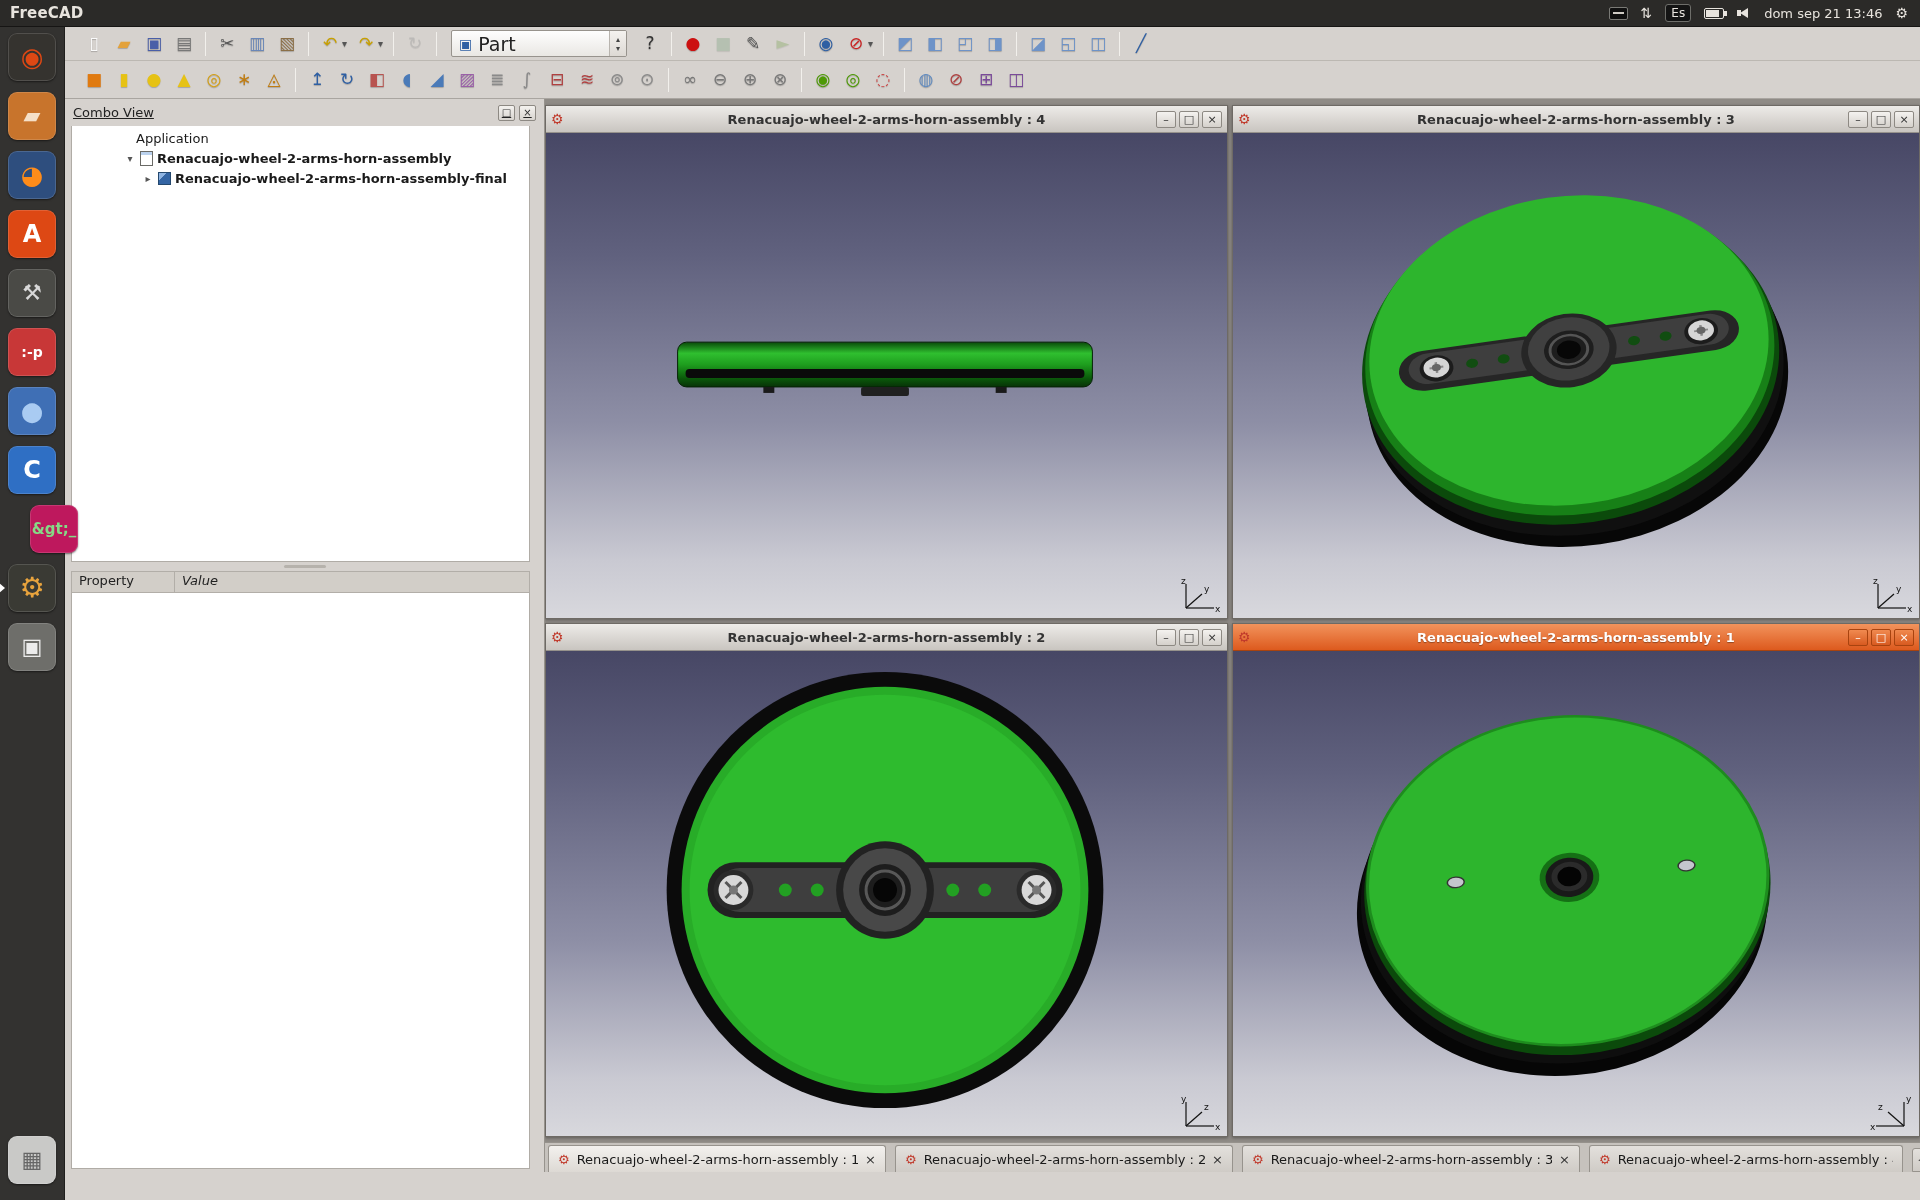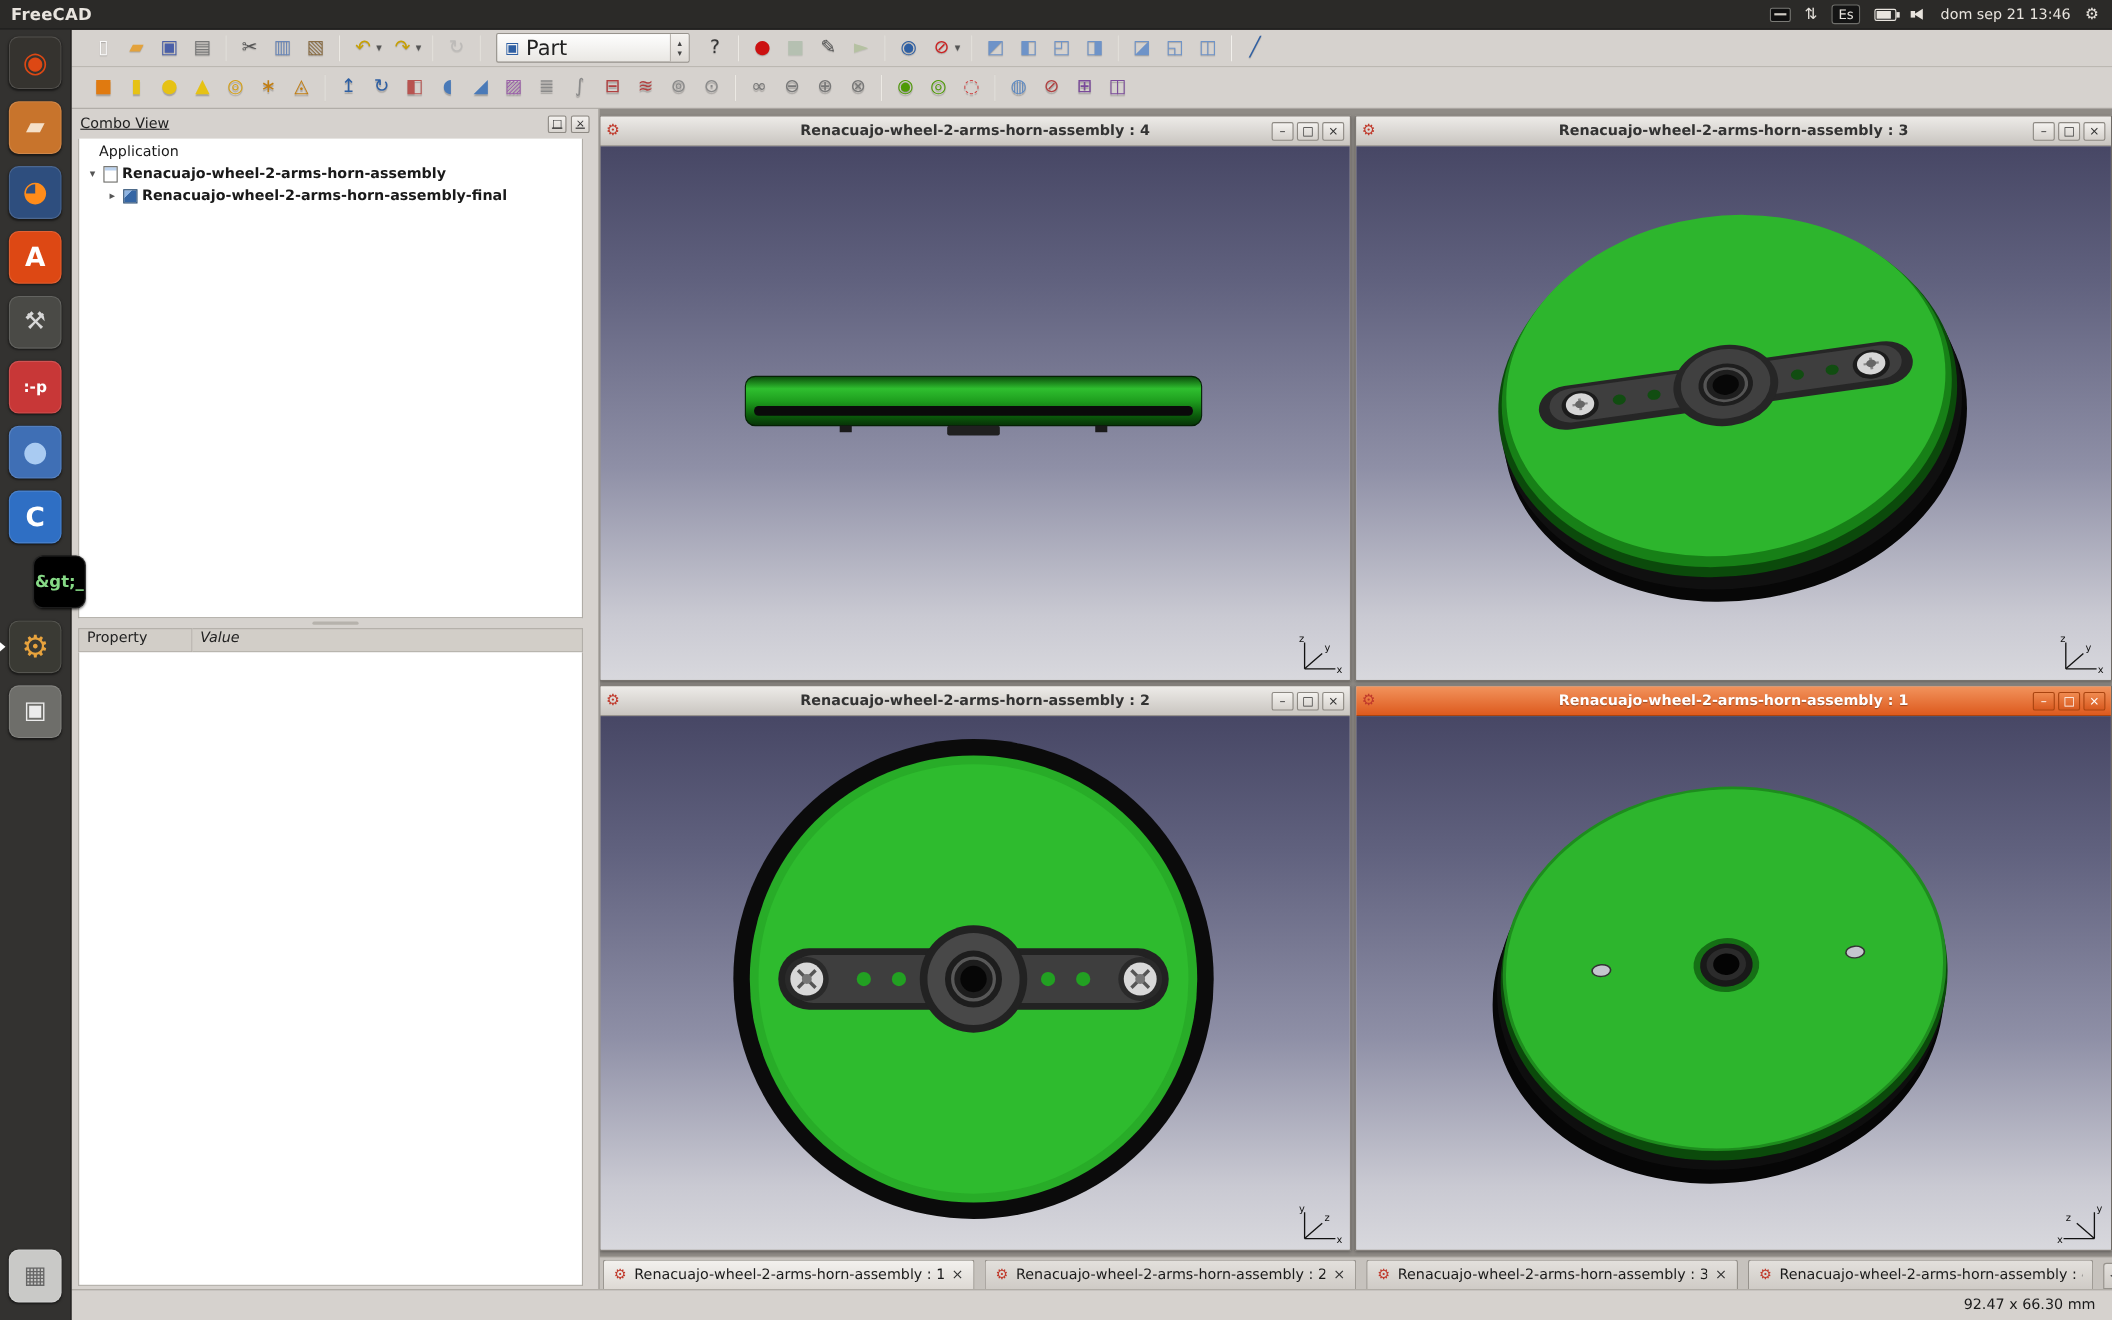--- a/index.html
+++ b/index.html
@@ -53,21 +53,21 @@
   .c-head{height:27px;display:flex;align-items:center;padding:0 8px;font-size:13px;color:#222;text-decoration:underline;}
   .c-head .cbtns{margin-left:auto;display:flex;gap:4px;}
   .cbtn{width:17px;height:16px;border:1px solid #8d8983;background:linear-gradient(#f4f2ef,#d8d4cf);font-size:10px;line-height:13px;text-align:center;color:#333;border-radius:2px;cursor:pointer;}
   .c-tabs{height:27px;display:flex;align-items:flex-end;padding-left:6px;gap:2px;border-bottom:1px solid #98948F;}
   .ttab{padding:3px 13px 4px;font-size:13px;border:1px solid #98948F;border-bottom:none;border-radius:4px 4px 0 0;background:#C7C3BE;color:#333;position:relative;cursor:pointer;}
   .ttab.on{background:#D6D2CE;top:1px;}
   .lab-head{display:flex;height:24px;margin:4px 14px 0 6px;}
   .lab-cell{width:380px;background:#FDFDFD;border:1px solid #B6B2AC;padding:2px 8px;font-size:13px;color:#222;}
   .lab-rest{flex:1;background:#D1CDC8;border:1px solid #B6B2AC;border-left:none;}
   .tree{height:436px;margin:0 14px 0 6px;background:#fff;border:1px solid #B0ACA6;border-top:none;overflow:hidden;font-size:13px;color:#1a1a1a;padding-top:2px;}
-  .trow{display:flex;align-items:center;height:20px;gap:4px;white-space:nowrap;cursor:default;}
+  .trow{display:flex;align-items:center;height:20px;gap:4px;white-space:nowrap;cursor:default;margin-left:46px;}
   .trow .exp{width:12px;text-align:center;font-size:10px;color:#555;flex:none;}
   .trow.b{font-weight:bold;}
   .doc-ico{width:13px;height:15px;background:#fff;border:1px solid #6a6a66;box-shadow:inset 0 3px 0 #BBD2EE;flex:none;}
   .cube-ico{width:13px;height:13px;background:linear-gradient(135deg,#8FB4E2 0 34%,#3465A4 34%);border:1px solid #24486E;flex:none;}
   .vsplit{height:9px;display:flex;align-items:center;justify-content:center;}
   .vsplit::after{content:"";width:42px;height:3px;background:#b6b2ac;border-radius:2px;}
   .p-head{display:flex;margin:0 14px 0 6px;height:22px;font-size:13px;color:#222;}
   .p-head .pc1{width:104px;background:#D2CEC8;border:1px solid #B2AEA8;padding:1px 7px;}
   .p-head .pc2{flex:1;background:#D2CEC8;border:1px solid #B2AEA8;border-left:none;padding:1px 7px;font-style:italic;}
   .p-body{flex:1;margin:0 14px 3px 6px;background:#fff;border:1px solid #B0ACA6;border-top:none;}
@@ -150,21 +150,21 @@
       </span>
 
       <span class="launch" style="background: rgb(63, 111, 181);">
         <span class="lglyph" style="color: rgb(169, 203, 242); font-size: 26px;">●</span>
       </span>
 
       <span class="launch" style="background: rgb(47, 111, 196);">
         <span class="lglyph" style="color: rgb(255, 255, 255); font-size: 24px;">C</span>
       </span>
 
-      <span class="launch" style="background: #000000; margin-left: 44px;">
+      <span class="launch" style="background: #be185d; margin-left: 44px;">
         <span class="lglyph" style="color: rgb(134, 217, 134); font-size: 15px;">&amp;gt;_</span>
       </span>
 
       <span class="launch active" style="background: rgb(58, 58, 52);">
         <span class="lglyph" style="color: rgb(232, 163, 61); font-size: 28px;">⚙</span>
       </span>
 
       <span class="launch" style="background: rgb(110, 110, 106);">
         <span class="lglyph" style="color: rgb(236, 236, 236);">▣</span>
       </span>
@@ -720,18 +720,15 @@
                 <span class="lbl">Renacuajo-wheel-2-arms-horn-assembly : 4</span>
 
               </span>
             </span>
           <span class="tabscroll">◂</span>
         </div>
 
       </div>
     </div>
 
-    <div id="status">
-      <span>92.47 x 66.30 mm</span>
-    </div>
 
   </div>
 </div>
 
 </body></html>

